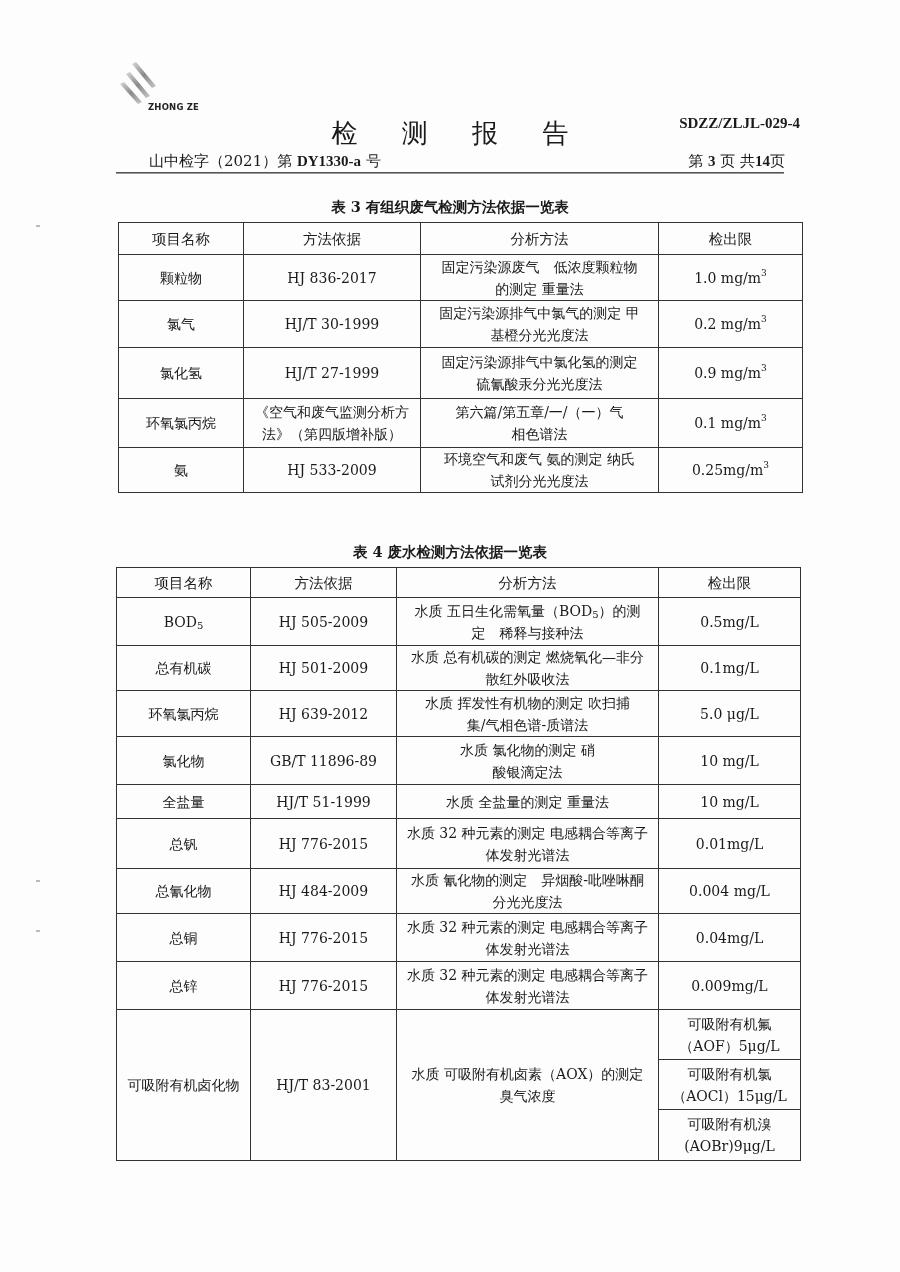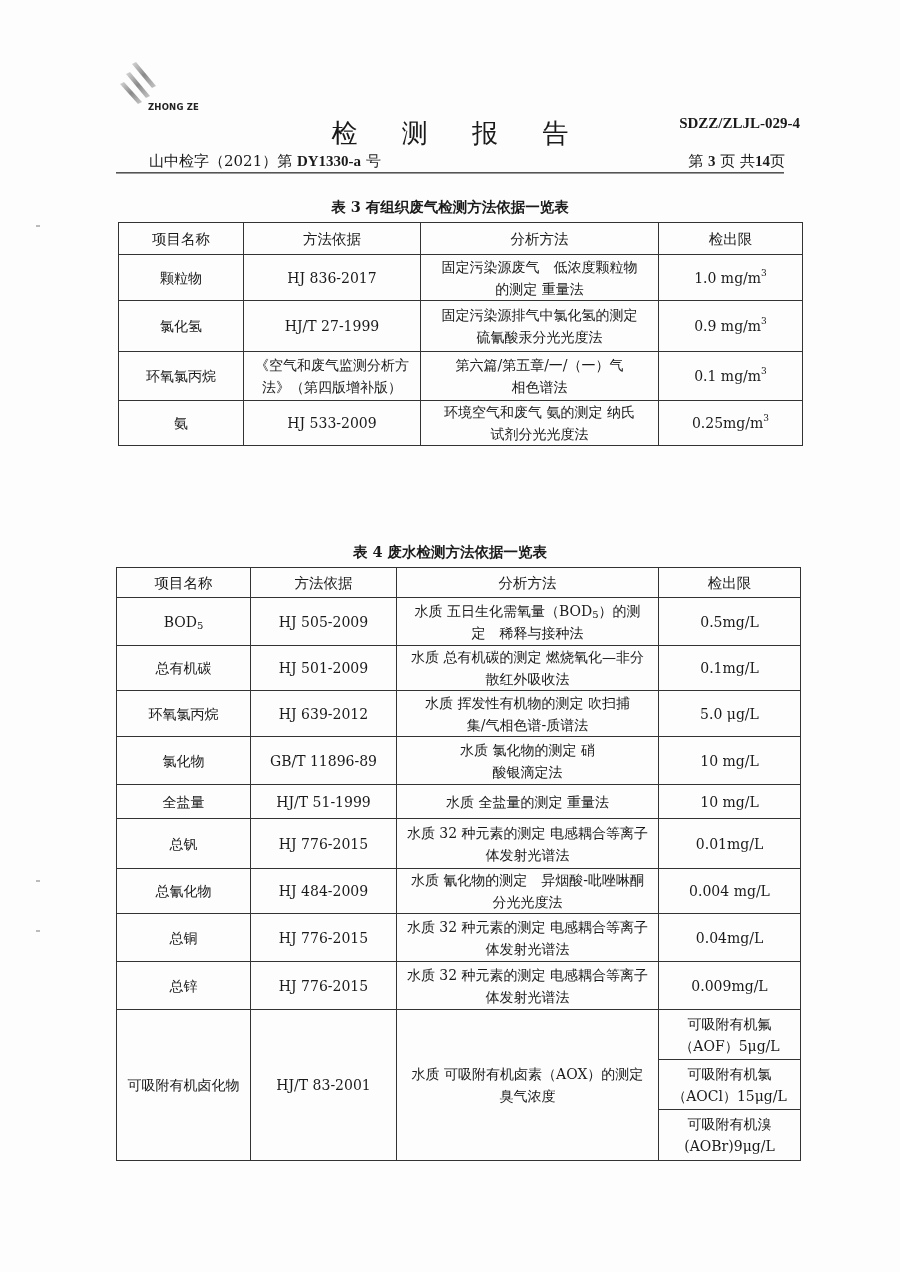--- a/index.html
+++ b/index.html
@@ -61,20 +61,26 @@
     <th>项目名称</th>
     <th>方法依据</th>
     <th>分析方法</th>
     <th>检出限</th>
   </tr>
   <tr style="height:46px">
     <td>颗粒物</td>
     <td>HJ 836-2017</td>
     <td style="padding:0 14px">固定污染源废气　低浓度颗粒物的测定 重量法</td>
     <td><span>1.0 mg/m</span><sup>3</sup></td>
+  </tr>
+  <tr style="height:47px">
+    <td>氯气</td>
+    <td>HJ/T 30-1999</td>
+    <td style="padding:0 14px">固定污染源排气中氯气的测定 甲基橙分光光度法</td>
+    <td><span>0.2 mg/m</span><sup>3</sup></td>
   </tr>
   <tr style="height:51px">
     <td>氯化氢</td>
     <td>HJ/T 27-1999</td>
     <td style="padding:0 14px">固定污染源排气中氯化氢的测定 硫氰酸汞分光光度法</td>
     <td><span>0.9 mg/m</span><sup>3</sup></td>
   </tr>
   <tr style="height:49px">
     <td>环氧氯丙烷</td>
     <td>《空气和废气监测分析方法》（第四版增补版）</td>

